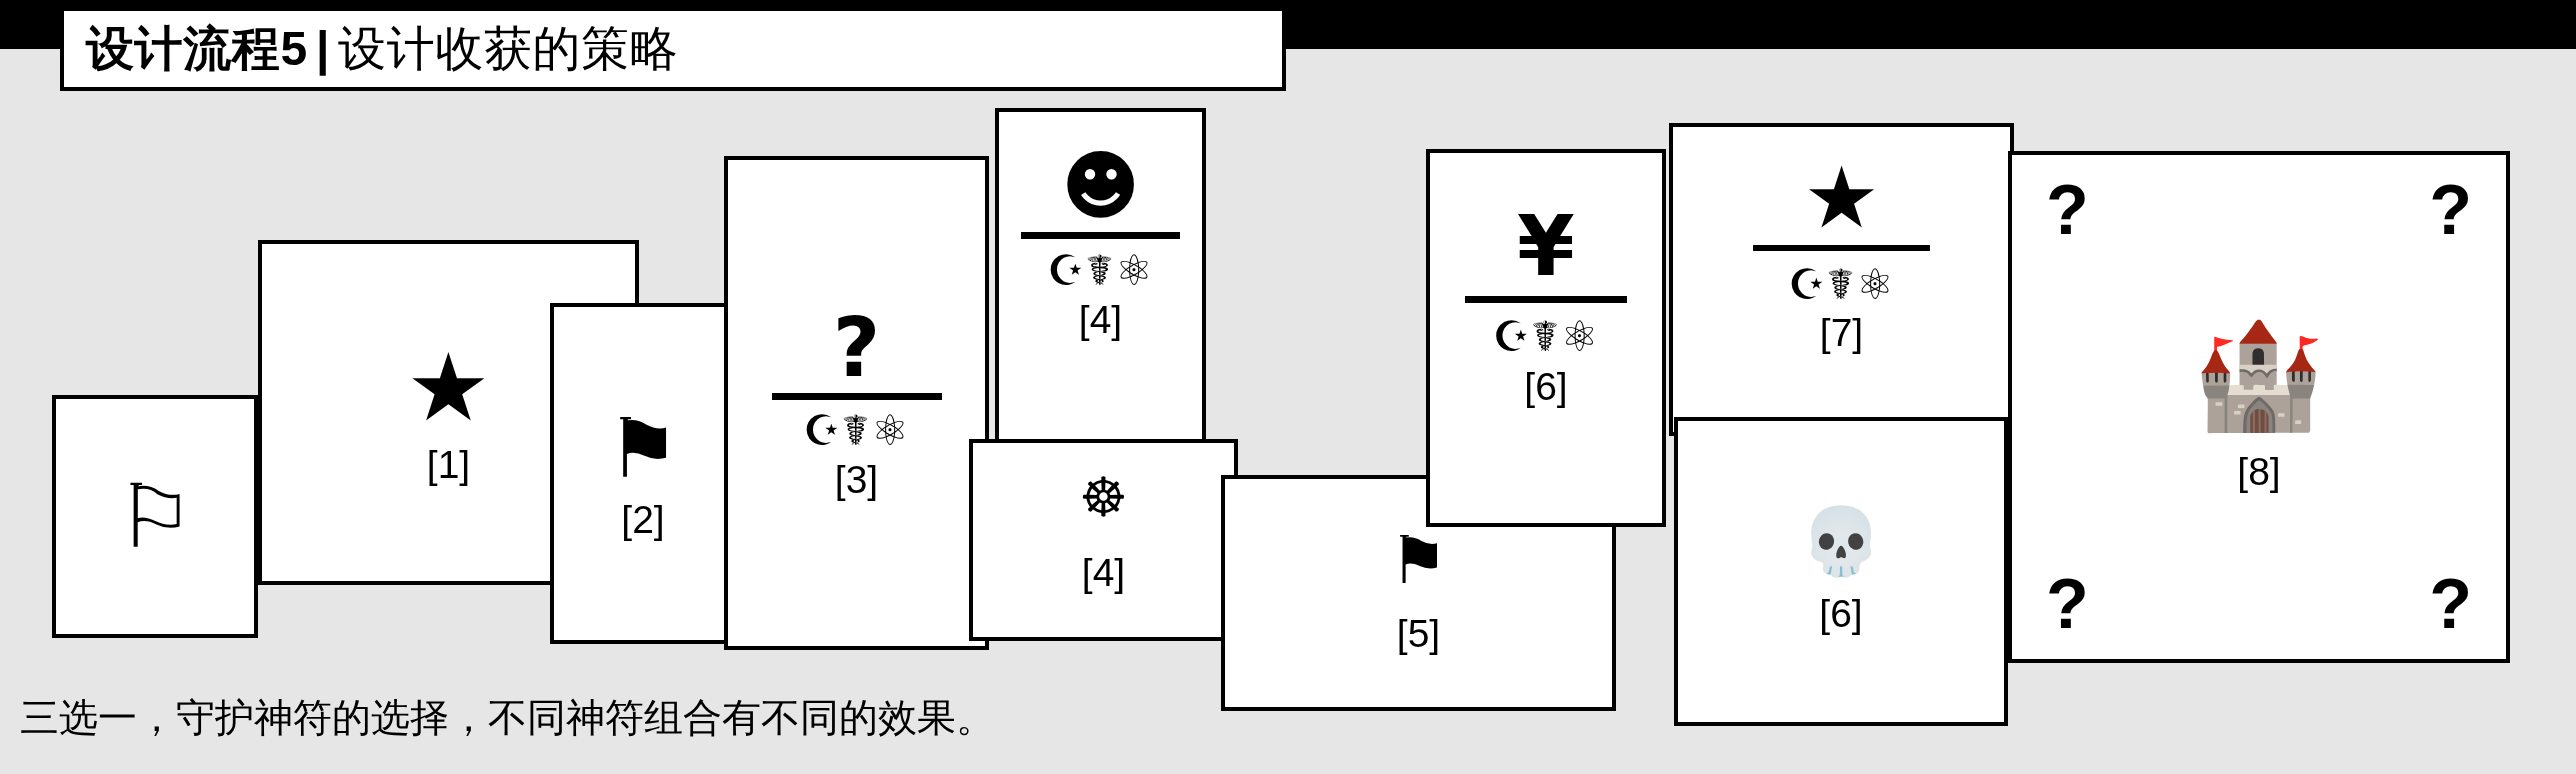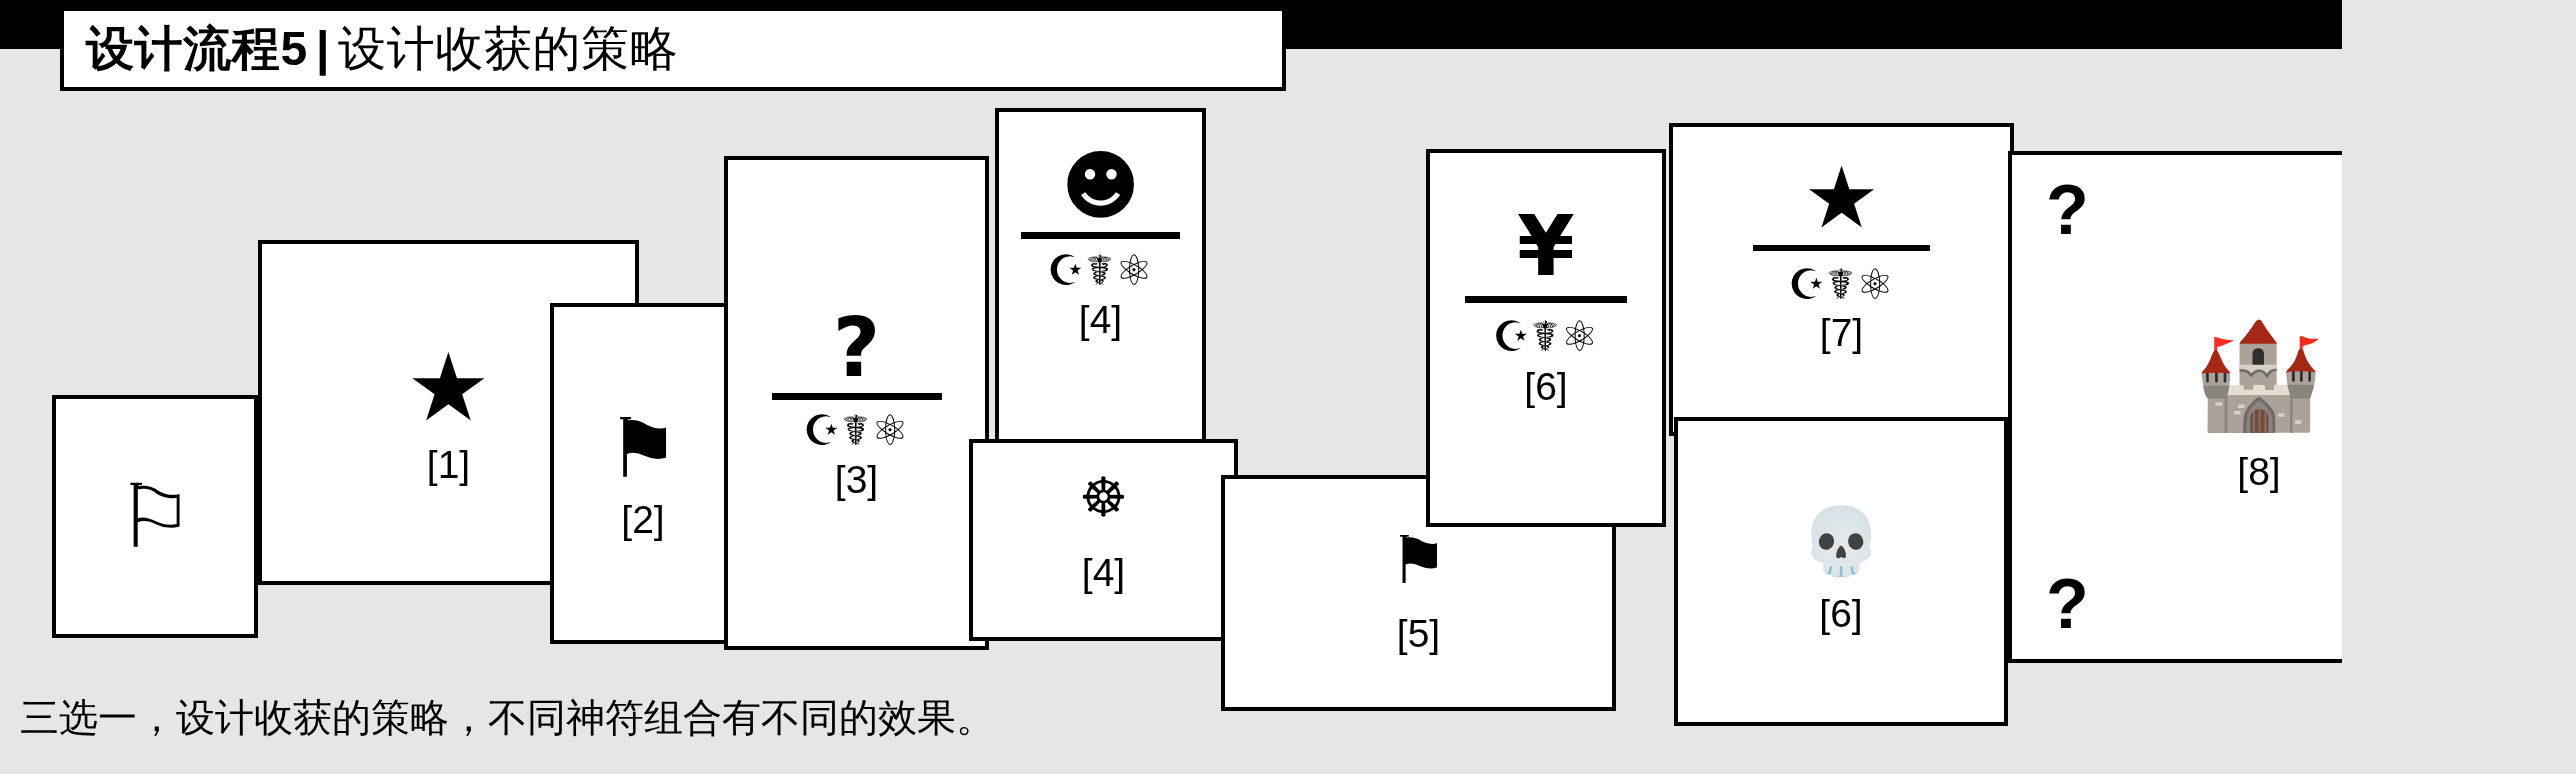--- a/index.html
+++ b/index.html
@@ -2,21 +2,21 @@
 <html style="font-size:9.4px"><head>
 <meta charset="utf-8">
 <style>
   html, body {
     margin: 0;
     padding: 0;
     background: #e6e6e6;
   }
   #stage {
     position: relative;
-    width: 2342px;
+    width: 2576px;
     height: 775px;
     background: #e6e6e6;
     overflow: hidden;
     font-family: "Liberation Sans", "DejaVu Sans", sans-serif;
   }
   
   #banner {
     position: absolute;
     left: 0; top: 0;
     width: 2576px; height: 49px;
@@ -205,16 +205,16 @@
     <div class="card-inner">
       <span class="qmark q-tl">?</span>
       <span class="qmark q-tr">?</span>
       <span class="qmark q-bl">?</span>
       <span class="qmark q-br">?</span>
       <div class="glyph-emoji" style="font-size:105px; margin-bottom:24.6px;">🏰</div>
       <div class="idx">[8]</div>
     </div>
   </div>
 
-  <div id="caption">三选一，设计收获的策略，不同神符组合有不同的效果。</div>
+  <div id="caption">三选一，守护神符的选择，不同神符组合有不同的效果。</div>
 
 </div>
 
 
 </body></html>

